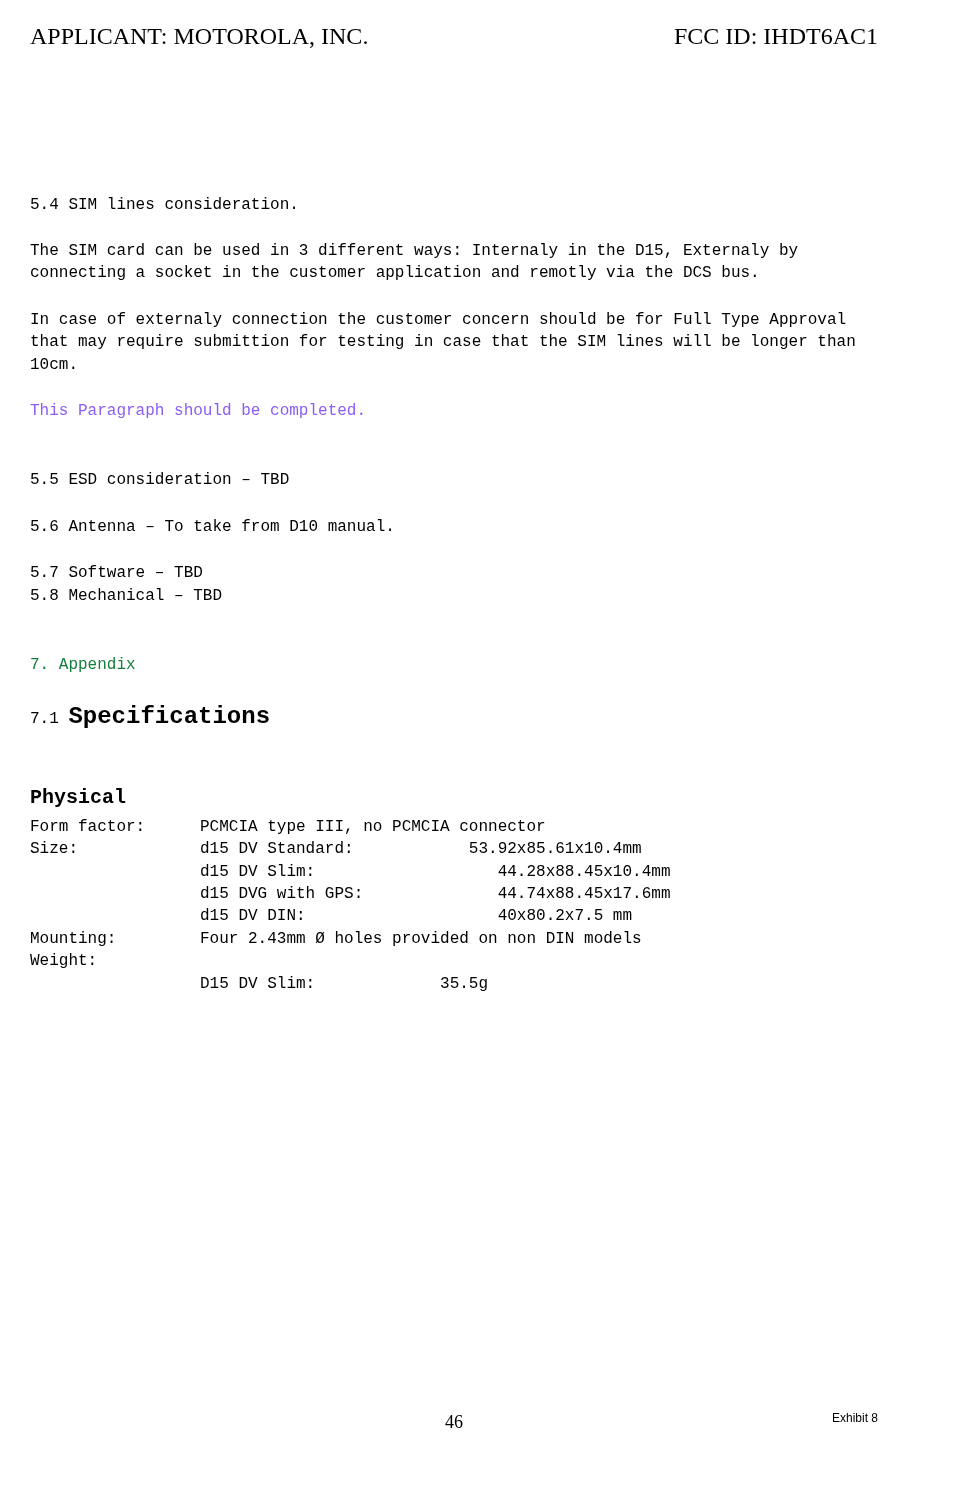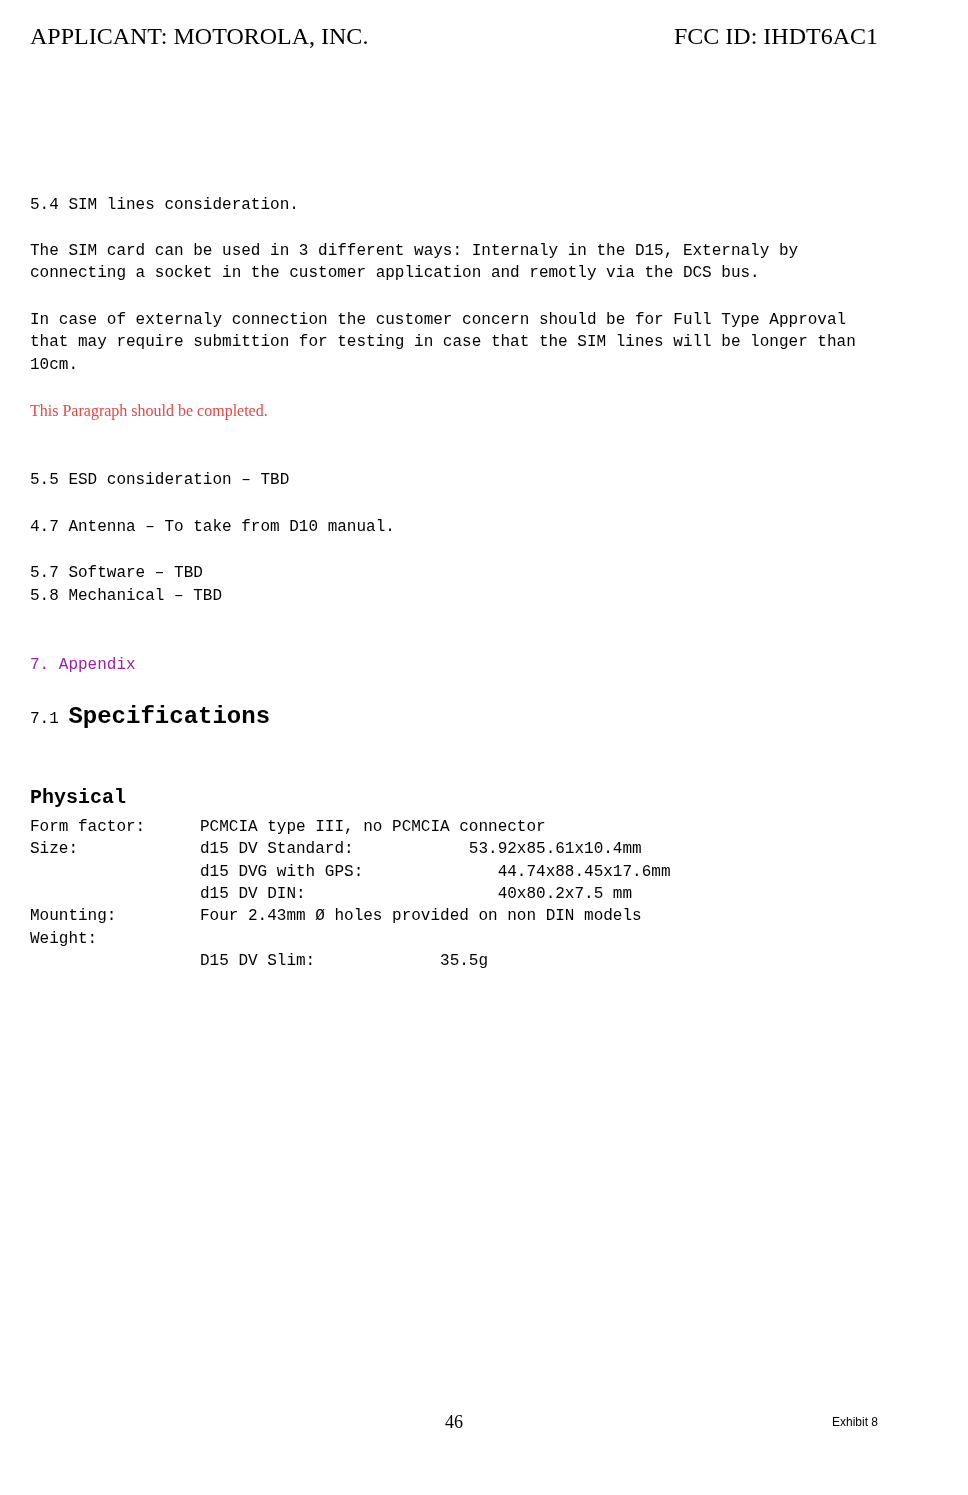--- a/index.html
+++ b/index.html
@@ -19,25 +19,24 @@
       display: flex;
       justify-content: space-between;
       font-family: Liberation Serif, serif;
       font-size: 24px;
       margin-bottom: 140px;
     }
     .section {
       margin-bottom: 24px;
     }
     .red {
-      color: #ef4444;
-      font-family: Liberation Serif, serif;
+      color: #8b5cf6;
     }
     .blue {
-      color: #a21caf;
+      color: #15803d;
     }
     .bold {
       font-weight: bold;
     }
     .gap-large {
       margin-top: 47px;
     }
     .gap-small {
       margin-top: 20px;
     }
@@ -58,21 +57,21 @@
       flex: 1;
       white-space: pre;
     }
     .footer {
       position: absolute;
       bottom: 20px;
       left: 30px;
       right: 30px;
       display: flex;
       justify-content: space-between;
-      align-items: center;
+      align-items: flex-start;
       font-family: "Times New Roman", serif;
     }
     .footer-center {
       font-size: 18px;
       margin: 0 auto;
     }
     .footer-right {
       font-family: Arial, Helvetica, sans-serif;
       font-size: 12px;
     }
@@ -88,21 +87,21 @@
 <div class="section">5.4 SIM lines consideration.</div>
 
 <div class="section">The SIM card can be used in 3 different ways: Internaly in the D15, Externaly by connecting a socket in the customer application and remotly via the DCS bus.</div>
 
 <div class="section">In case of externaly connection the customer concern should be for Full Type Approval that may require submittion for testing in case that the SIM lines will be longer than 10cm.</div>
 
 <div class="section red">This Paragraph should be completed.</div>
 
 <div class="section gap-large">5.5 ESD consideration – TBD</div>
 
-<div class="section gap-small">4.7 Antenna – To take from D10 manual.</div>
+<div class="section gap-small">5.6 Antenna – To take from D10 manual.</div>
 
 <div>5.7 Software – TBD</div>
 <div>5.8 Mechanical – TBD</div>
 
 <div class="blue gap-large section">7. Appendix</div>
 
 <div class="section gap-small">
   <span>7.1 </span><span class="bold" style="font-size:24px;">Specifications</span>
 </div>
 
@@ -115,20 +114,21 @@
 
 <div class="spec-row">
   <span class="spec-label">Size:</span>
   <span class="spec-value">d15 DV Standard:            53.92x85.61x10.4mm</span>
 </div>
 <div class="spec-row">
   <span class="spec-label"></span>
 </div>
 <div class="spec-row">
   <span class="spec-label"></span>
+  <span class="spec-value">d15 DV Slim:                   44.28x88.45x10.4mm</span>
 </div>
 <div class="spec-row">
   <span class="spec-label"></span>
   <span class="spec-value">d15 DVG with GPS:              44.74x88.45x17.6mm</span>
 </div>
 <div class="spec-row">
   <span class="spec-label"></span>
   <span class="spec-value">d15 DV DIN:                    40x80.2x7.5 mm</span>
 </div>
 

